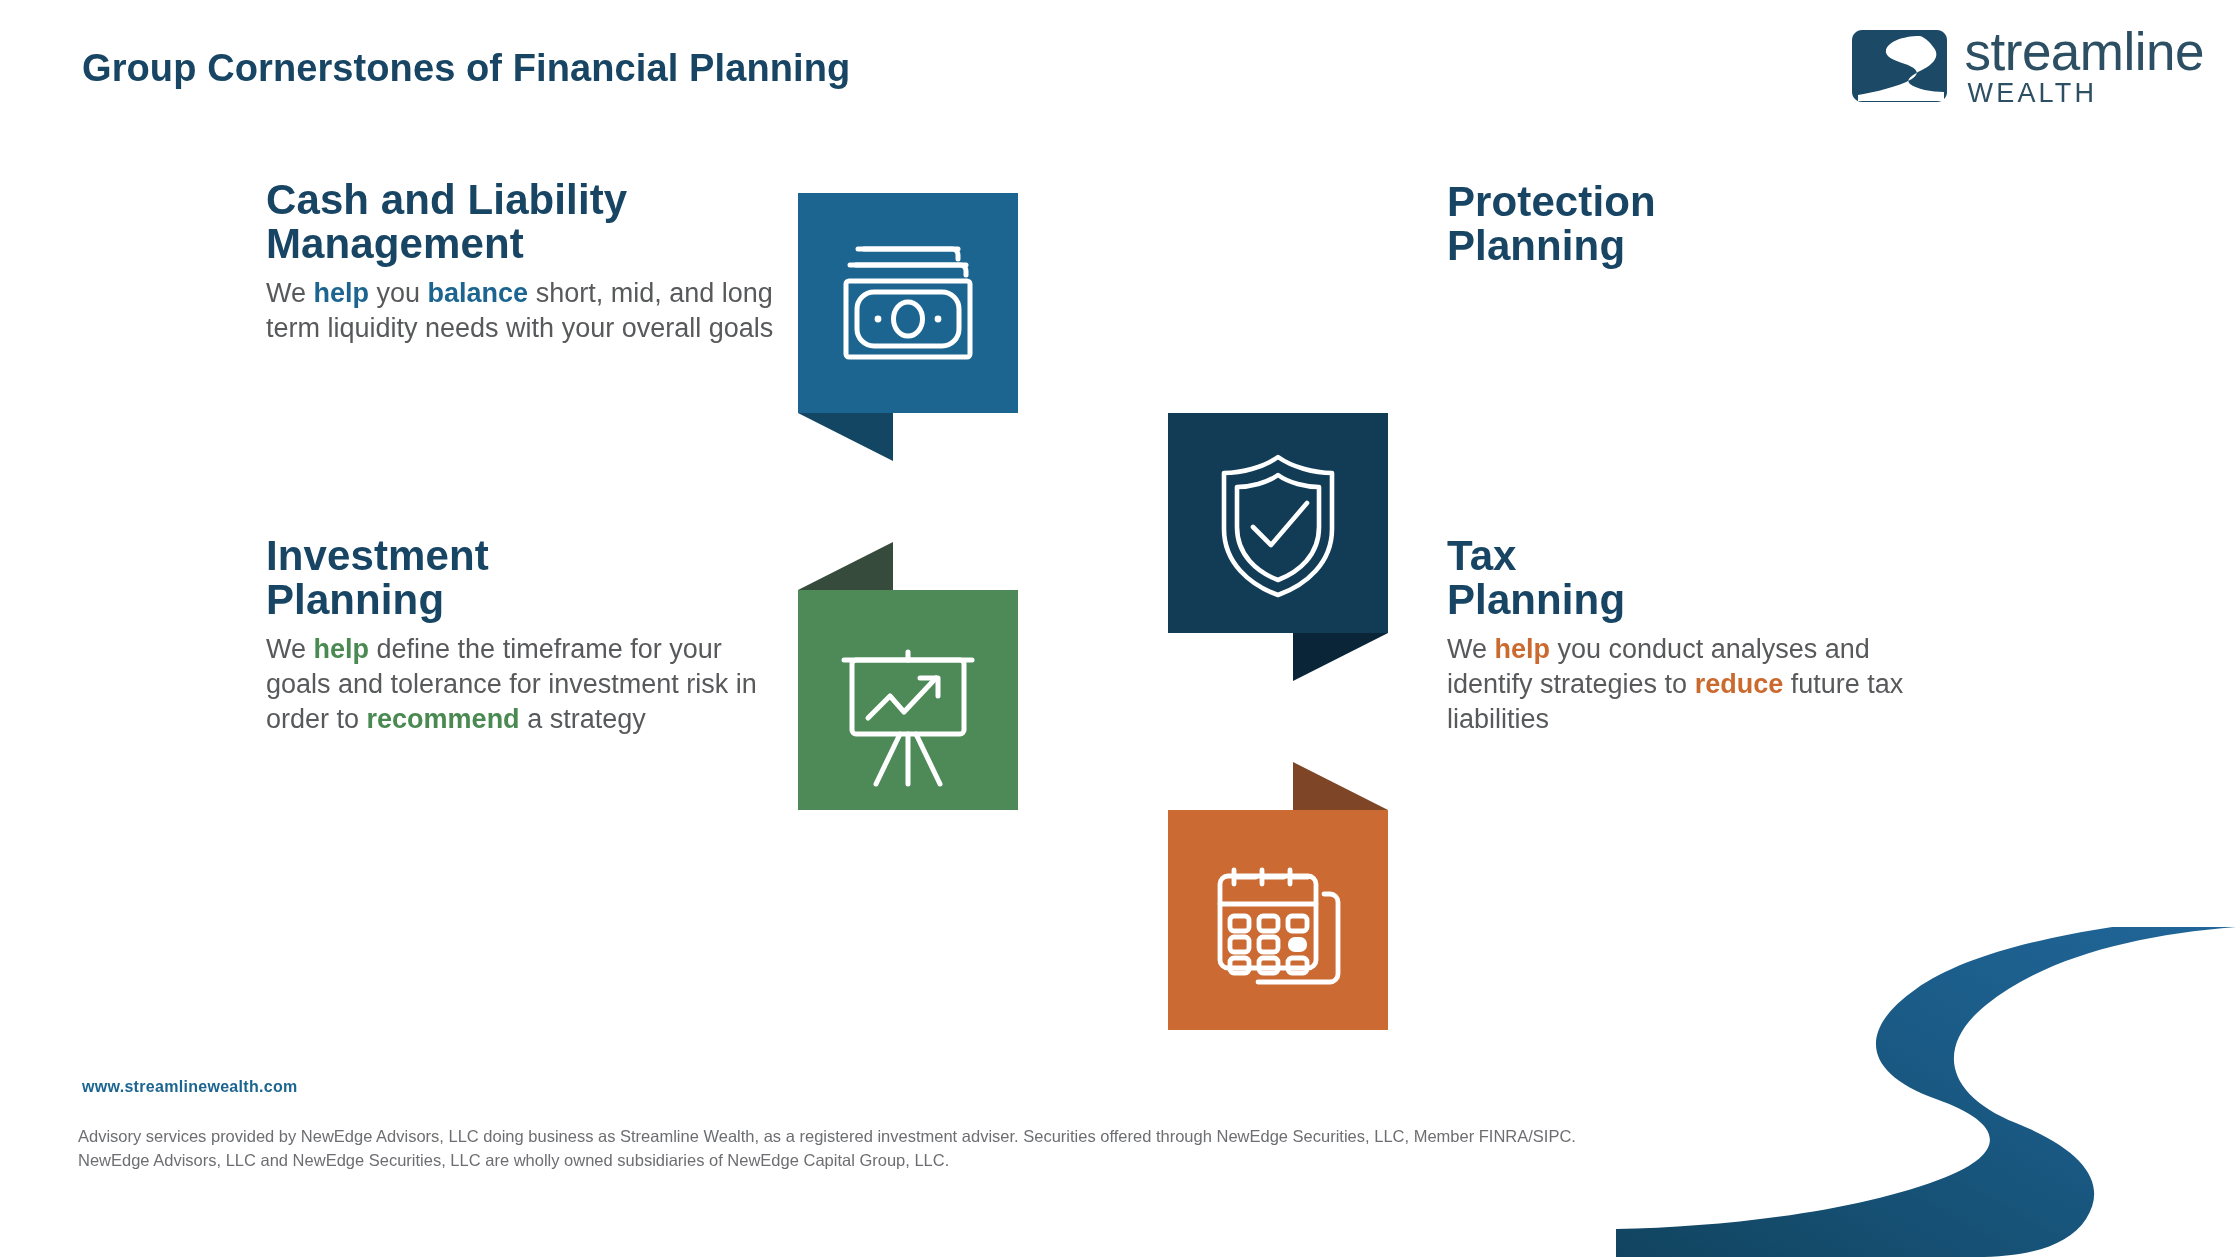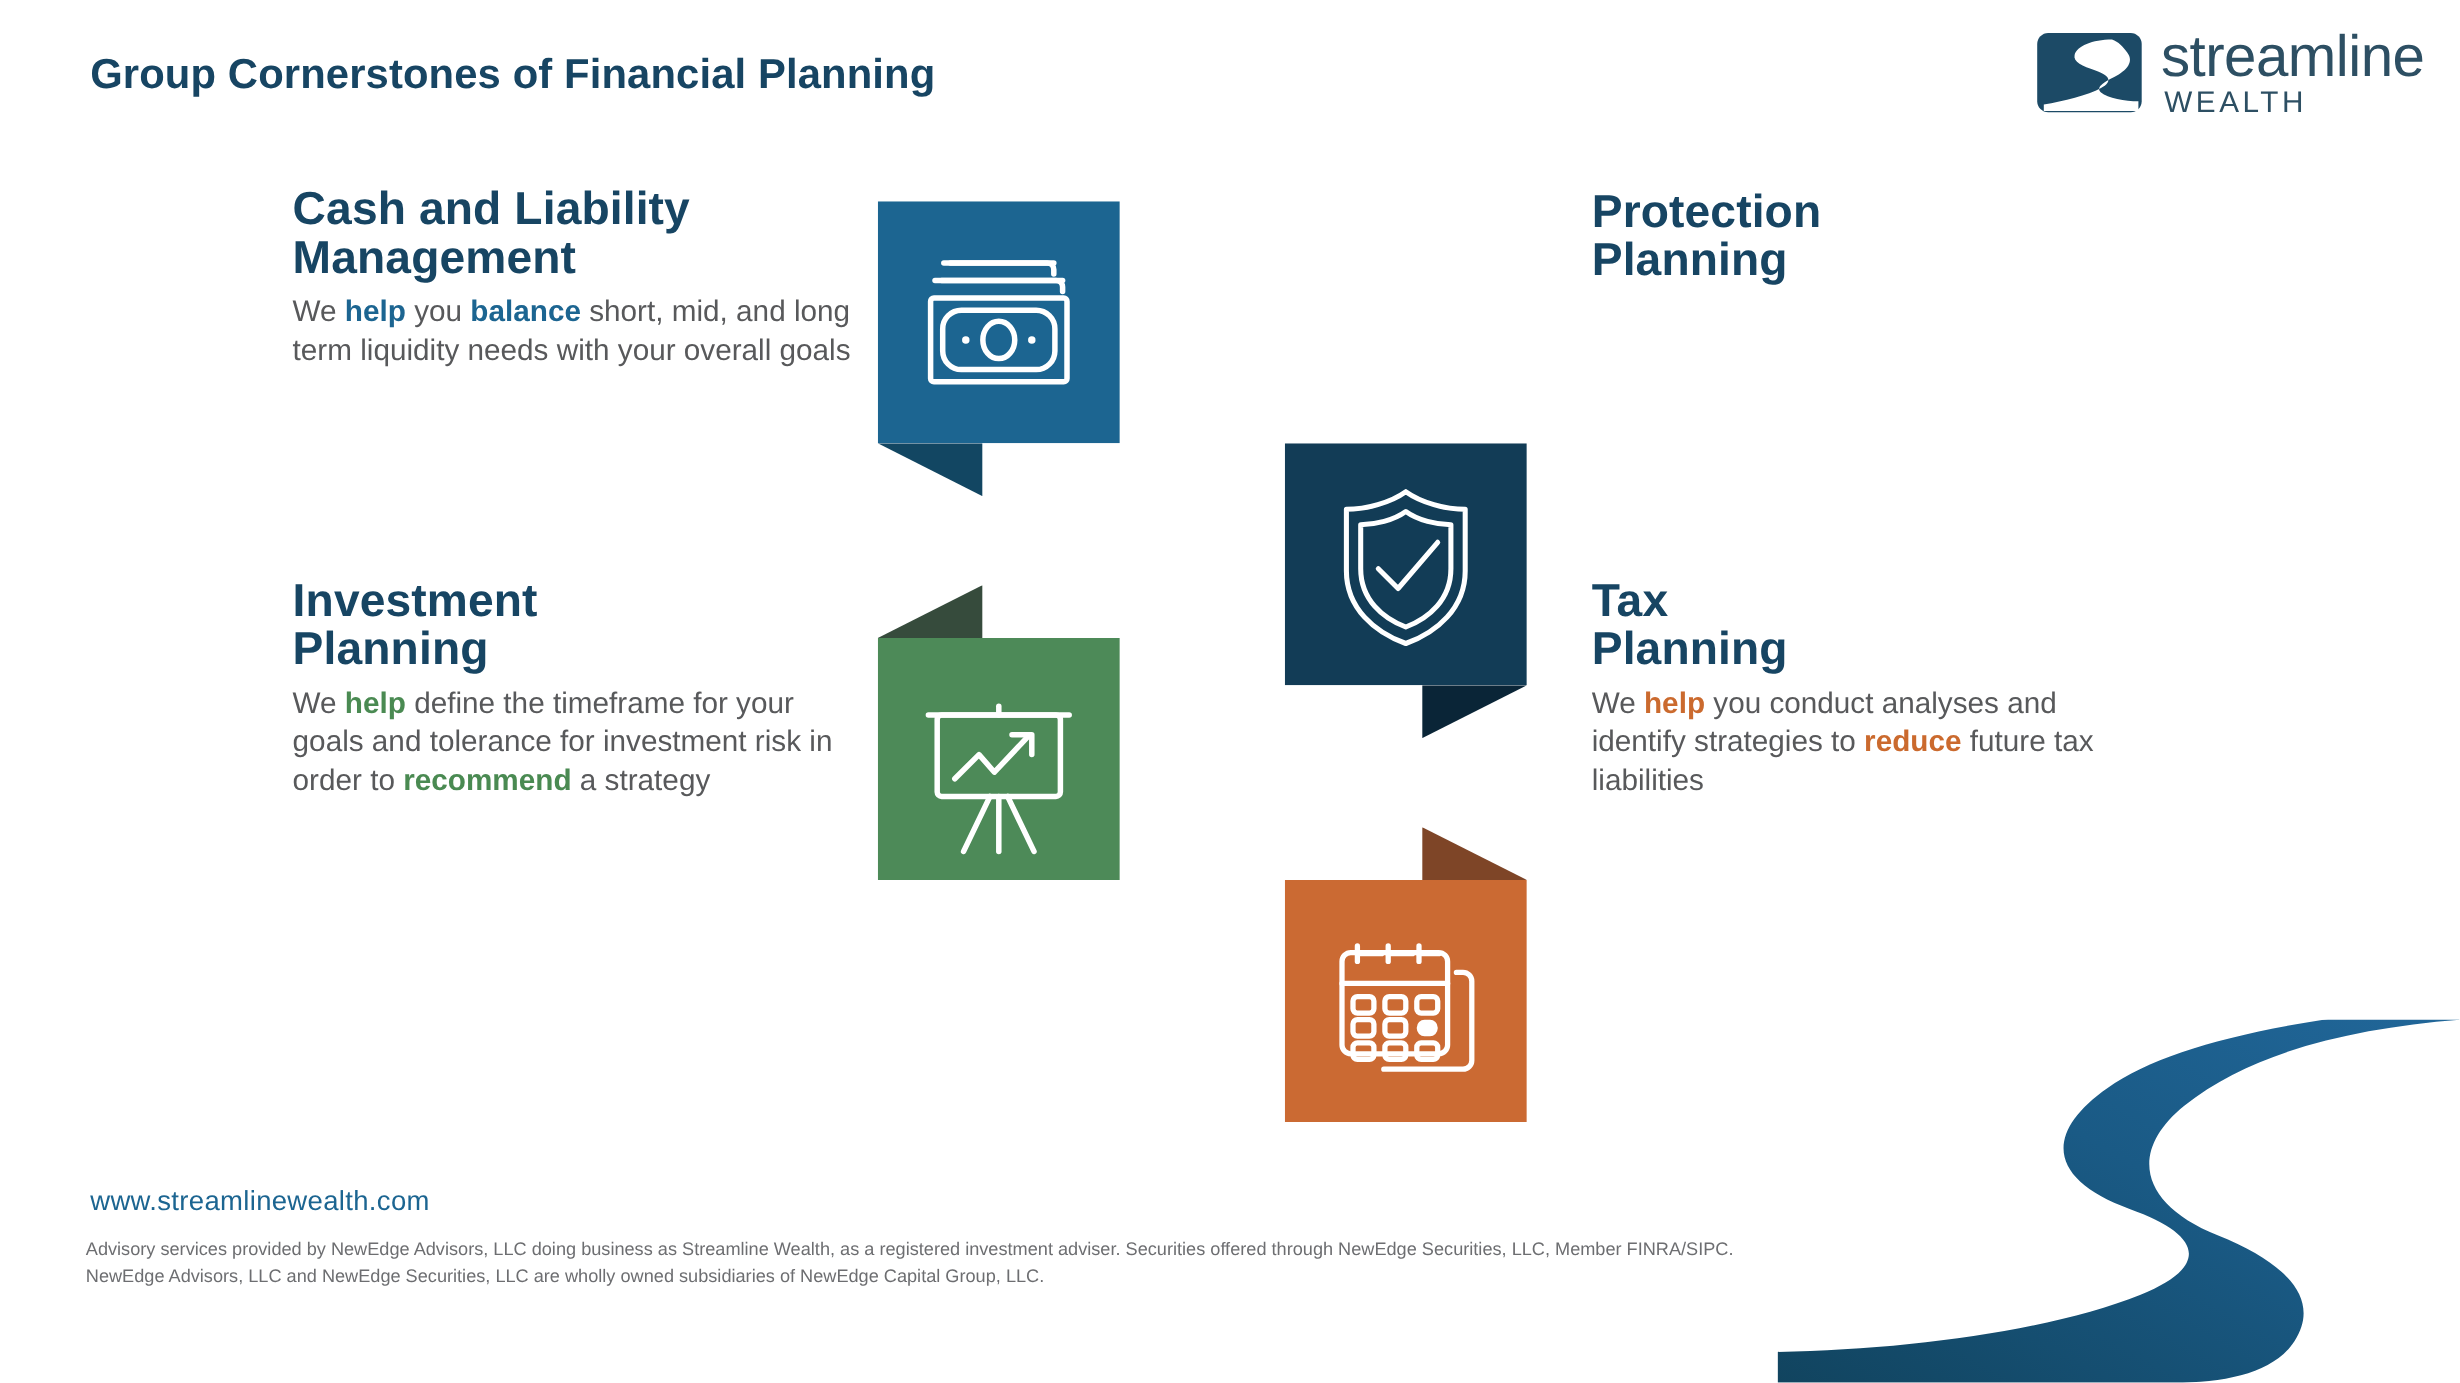--- a/index.html
+++ b/index.html
@@ -36,21 +36,21 @@
   .logo-word{
     font-size:53px; font-weight:400; color:#2d4f63;
     letter-spacing:-.5px;
   }
   .logo-sub{
     font-size:27px; font-weight:400; color:#2d4f63;
     letter-spacing:3.2px; margin-top:2px; padding-left:3px;
   }
 
   
-  .grid{ position:absolute; left:0; top:168px; width:1980px; z-index:2; }
+  .grid{ position:absolute; left:0; top:178px; width:1980px; z-index:2; }
   .row{ position:relative; height:340px; }
   .row.bottom{ margin-top:10px; }
 
   .cell{ position:absolute; top:0; }
 
   
   .txt{ width:510px; }
   .txt.r{ }
   .heading{
     font-size:42px; font-weight:600; line-height:1.05;
@@ -73,21 +73,21 @@
 
   
   .fold{ position:absolute; width:220px; height:48px; z-index:1; }
   .fold svg{ display:block; width:100%; height:100%; }
   .fold.bottom{ bottom:-48px; left:0; }
   .fold.top{ top:-48px; left:0; }
 
   
   .site-url{
     position:absolute; left:82px; top:1078px;
-    font-size:25px; font-weight:400; color:#1c6591;
+    font-size:16px; font-weight:700; color:#1c6591;
     letter-spacing:.3px; z-index:3;
   }
   .disclaimer{
     position:absolute; left:78px; top:1125px;
     width:1560px; font-size:16.5px; line-height:1.45;
     color:#6d6e71; font-weight:400; z-index:3;
   }
 </style>
 </head>
 <body>

